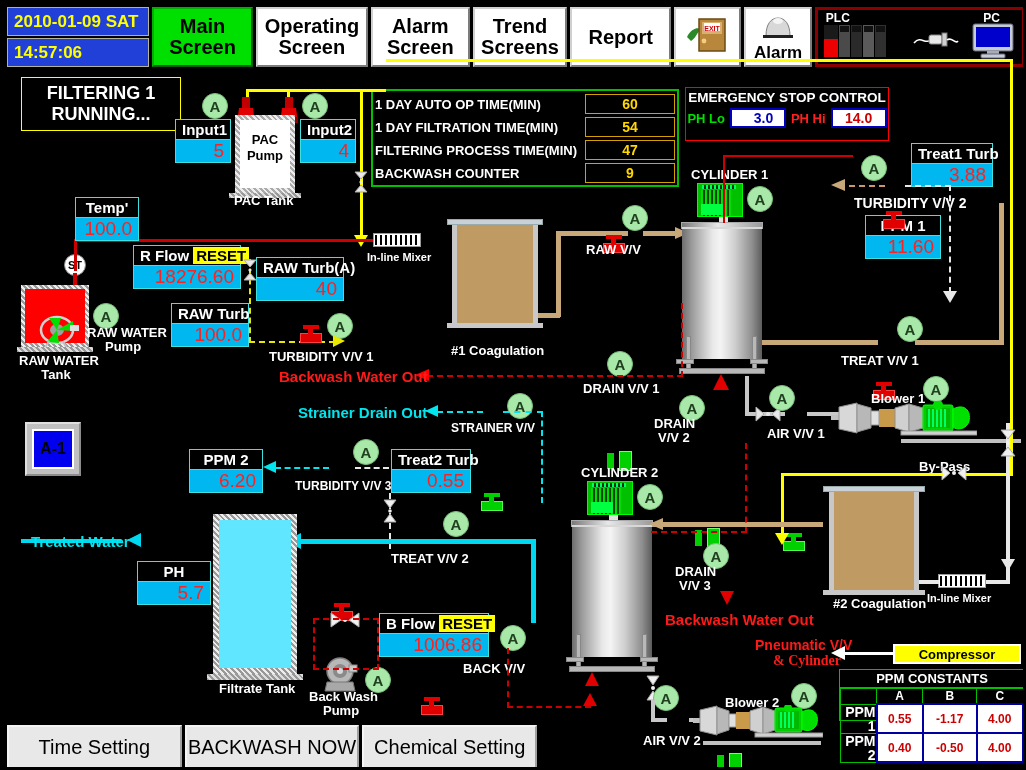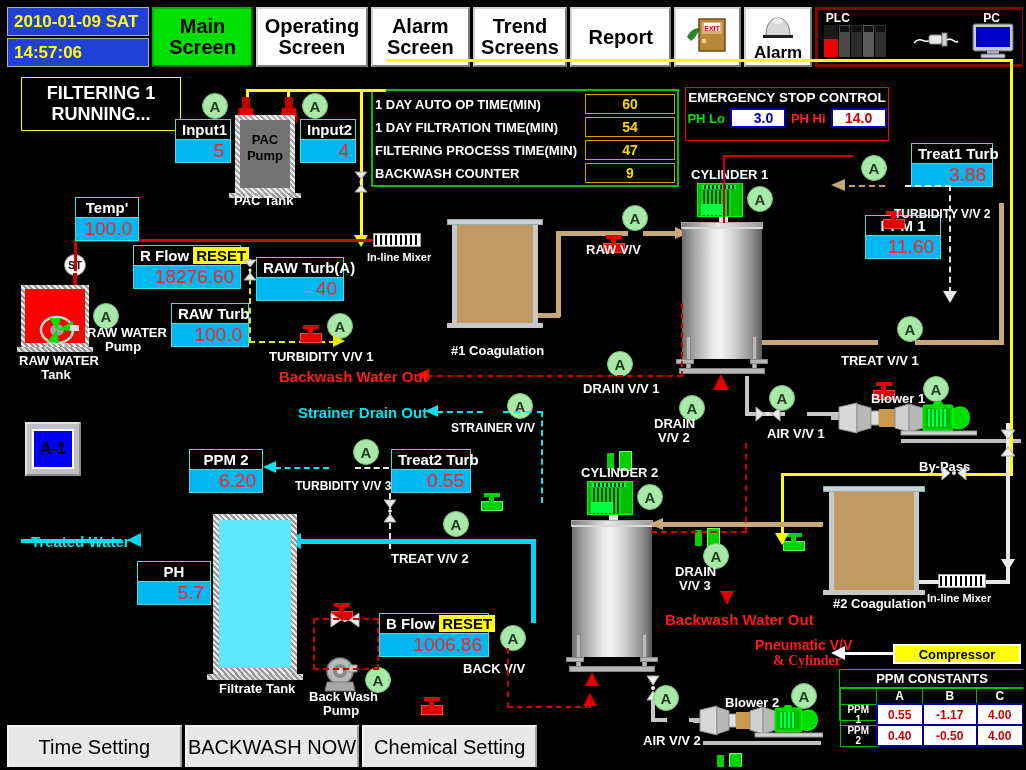--- a/index.html
+++ b/index.html
@@ -137,21 +137,21 @@
   }
 
   
   #ppmtable { position:absolute; left:836px; top:666px; width:186px; height:52px;
      border:1px solid #00c000; background:#000; }
   #ppmtable .hdr { color:#fff; font-size:13px; font-weight:bold; text-align:center; padding:1px 0;
      border-bottom:1px solid #00c000; }
   #ppmtable table { border-collapse:collapse; width:100%; }
   #ppmtable td, #ppmtable th { border:1px solid #00c000; font-size:12px; text-align:center; padding:0; }
   #ppmtable th { color:#fff; font-weight:bold; height:14px; }
-  #ppmtable td.rh { color:#fff; font-weight:bold; width:36px; font-size:10px; line-height:1; }
+  #ppmtable td.rh { color:#fff; font-weight:bold; width:36px; font-size:14px; line-height:1;text-align:right; }
   #ppmtable td.val { background:#fff; color:#cc0000; font-weight:bold; height:19px; border:2px solid #0000a0;}
 
   
   #estop { position:absolute; left:682px; top:84px; width:204px; height:54px;
     border:1px solid #ff0000; background:#000; }
   #estop .t { color:#fff; font-size:13.5px; font-weight:bold; text-align:center; padding-top:2px; }
   #estop .row { display:flex; align-items:center; justify-content:center; gap:5px; margin-top:3px; }
   #estop .k1 { color:#00e000; font-size:13px; font-weight:bold; }
   #estop .k2 { color:#ff2020; font-size:13px; font-weight:bold; }
   #estop .v { background:#fff; border:2px solid #0000c0; width:56px; text-align:center;
@@ -171,21 +171,21 @@
   #statusbanner {
     position:absolute; left:18px; top:74px; width:160px; height:54px;
     border:1px solid #ffff00; background:#000;
     display:flex; flex-direction:column; align-items:center; justify-content:center;
   }
   #statusbanner div { color:#fff; font-size:18px; font-weight:bold; line-height:1.15; }
 
   
   #pactank {
     position:absolute; left:232px; top:112px; width:60px; height:78px;
-    background:#737373; border:5px solid;
+    background:#ffffff; border:5px solid;
     border-image: repeating-linear-gradient(45deg,#aaa 0 2px,#eee 2px 4px) 5;
   }
   #pacbase { position:absolute; left:226px; top:190px; width:72px; height:5px;
      background:repeating-linear-gradient(45deg,#999 0 2px,#ddd 2px 4px); }
 
   
   #rawtank { position:absolute; left:18px; top:282px; width:68px; height:62px;
      background:#ff0000; border:4px solid;
      border-image: repeating-linear-gradient(45deg,#999 0 2px,#eee 2px 4px) 4; }
 
@@ -551,21 +551,21 @@
     <div class="dv">11.60</div>
   </div>
   <div class="vred abs" style="left:880px; top:172px;">
     <div class="body"></div>
       <div class="stem"></div>
       <div class="top"></div>
   </div>
   <div class="auto abs" style="left:858px; top:152px;">
     <span>A</span>
   </div>
-  <div class="lbl-w abs" style="left:851px; top:204px; font-size:12px;margin-left:40px;">TURBIDITY V/V 2</div>
+  <div class="lbl-w abs" style="left:851px; top:192px; font-size:14px;">TURBIDITY V/V 2</div>
   <div class="pipe" style="left:846px; top:182px; width:36px; height:0; border-top:2px dashed #cc9966;"></div>
   <div class="pipe" style="left:902px; top:182px; width:46px; height:0; border-top:2px dashed #e8e8e8;"></div>
   <div class="pipe" style="left:946px; top:182px; width:0; height:108px; border-left:2px dashed #e8e8e8;"></div>
   <div style="position:absolute; left:940px; top:288px; width:0;height:0; border-left:7px solid transparent; border-right:7px solid transparent; border-top:12px solid #e8e8e8;"></div>
   <div style="position:absolute; left:828px; top:176px; width:0;height:0; border-top:6px solid transparent; border-bottom:6px solid transparent; border-right:14px solid #c8a878;"></div>
 
   <div class="pipe" style="left:720px; top:152px; width:130px; height:2px; background:#cc0000;"></div>
   <div class="pipe" style="left:720px; top:152px; width:2px; height:68px; background:#cc0000;"></div>
 
   <div class="pipe" style="left:759px; top:337px; width:116px; height:5px; background:#c8a878;"></div>

